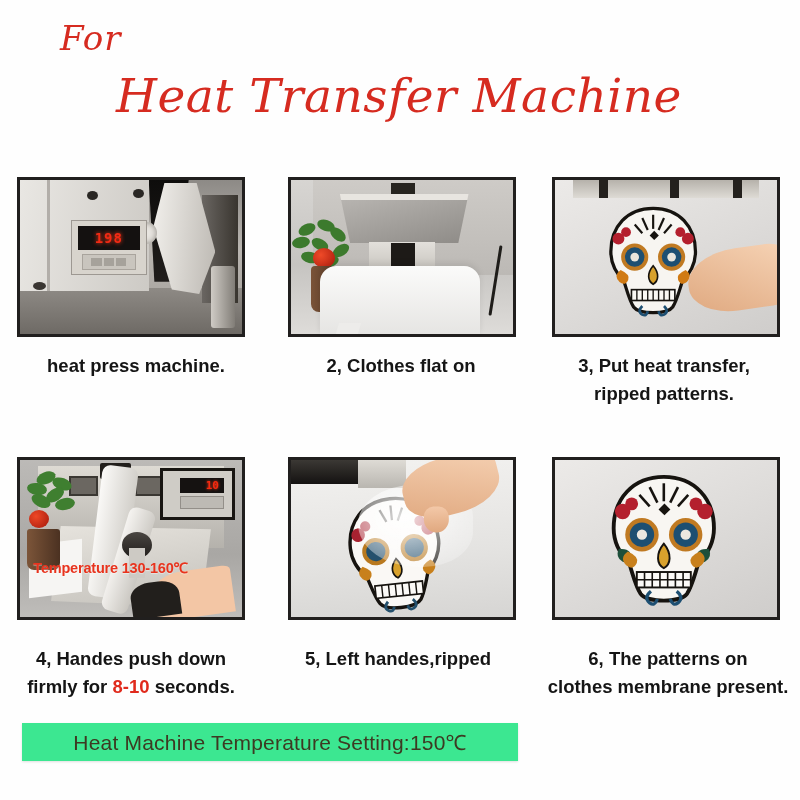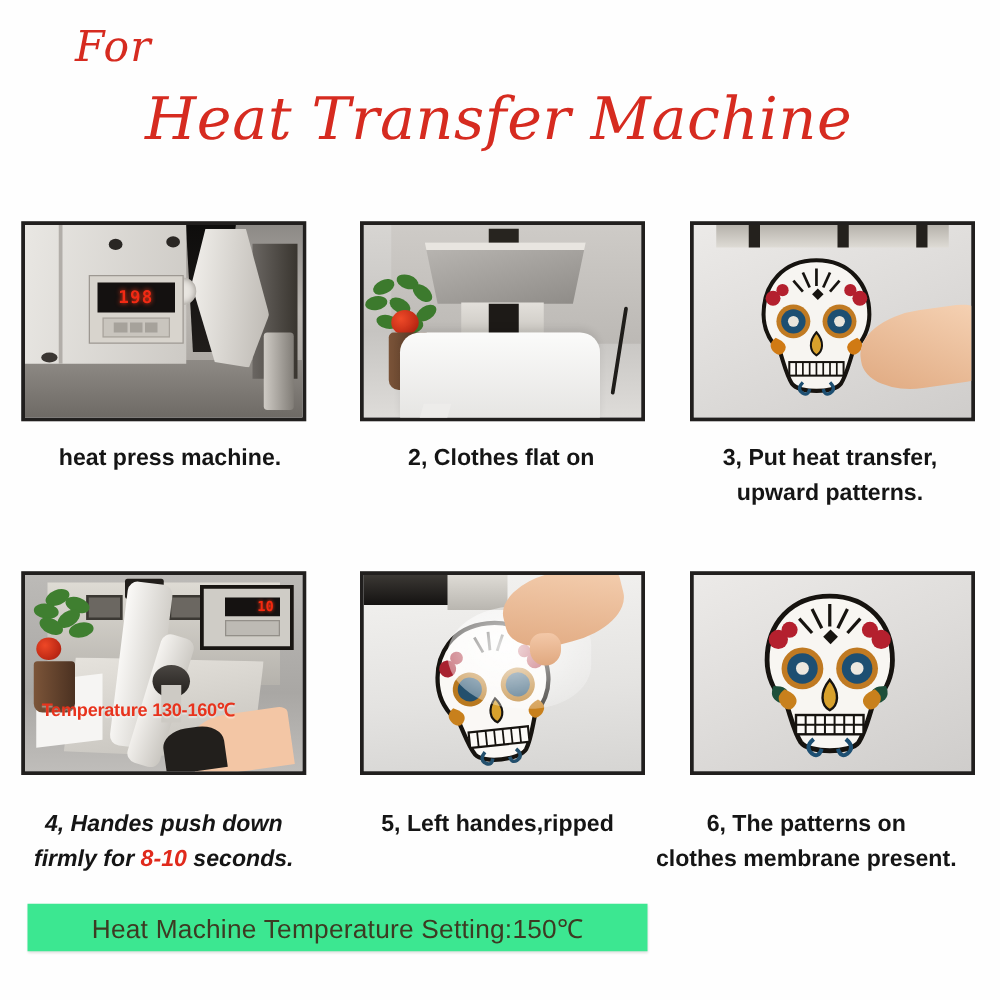--- a/index.html
+++ b/index.html
@@ -193,23 +193,23 @@
     font-family:"Liberation Sans", sans-serif;
     font-weight:bold; color:#151515;
     font-size:18.5px; line-height:1.52;
     text-align:center;
   }
   .cap .l2 { display:block; }
   .cap .red { color:#e02a1c; }
   .c1 { left:0px;   top:352px; width:272px; }
   .c2 { left:272px; top:352px; width:258px; }
   .c3 { left:530px; top:352px; width:268px; }
-  .c4 { left:2px;   top:645px; width:258px;font-style:italic; }
+  .c4 { left:2px;   top:645px; width:258px; }
   .c5 { left:258px; top:645px; width:280px; }
-  .c6 { left:513px; top:645px; width:264px; }
+  .c6 { left:536px; top:645px; width:264px; }
 
   
   .banner {
     position:absolute; left:22px; top:723px; width:496px; height:38px;
     background:#3ce791;
     display:flex; align-items:center; justify-content:center;
     box-shadow: 0 1px 2px rgba(0,0,0,.12);
   }
   .banner span {
     font-family:"Liberation Sans", sans-serif;
@@ -471,21 +471,21 @@
 <div class="cap c1">
   <span class="l2">heat press machine.</span>
 </div>
 
 <div class="cap c2">
   <span>2, Clothes flat on</span>
 </div>
 
 <div class="cap c3">
   <span>3, Put heat transfer,</span>
-  <span class="l2">upward patterns.</span>
+  <span class="l2">ripped patterns.</span>
 </div>
 
 <div class="cap c4">
   <span>4, Handes push down</span>
   <span class="l2">
     <span>firmly for </span><span class="red">8-10</span><span> seconds.</span>
   </span>
 </div>
 
 <div class="cap c5">

